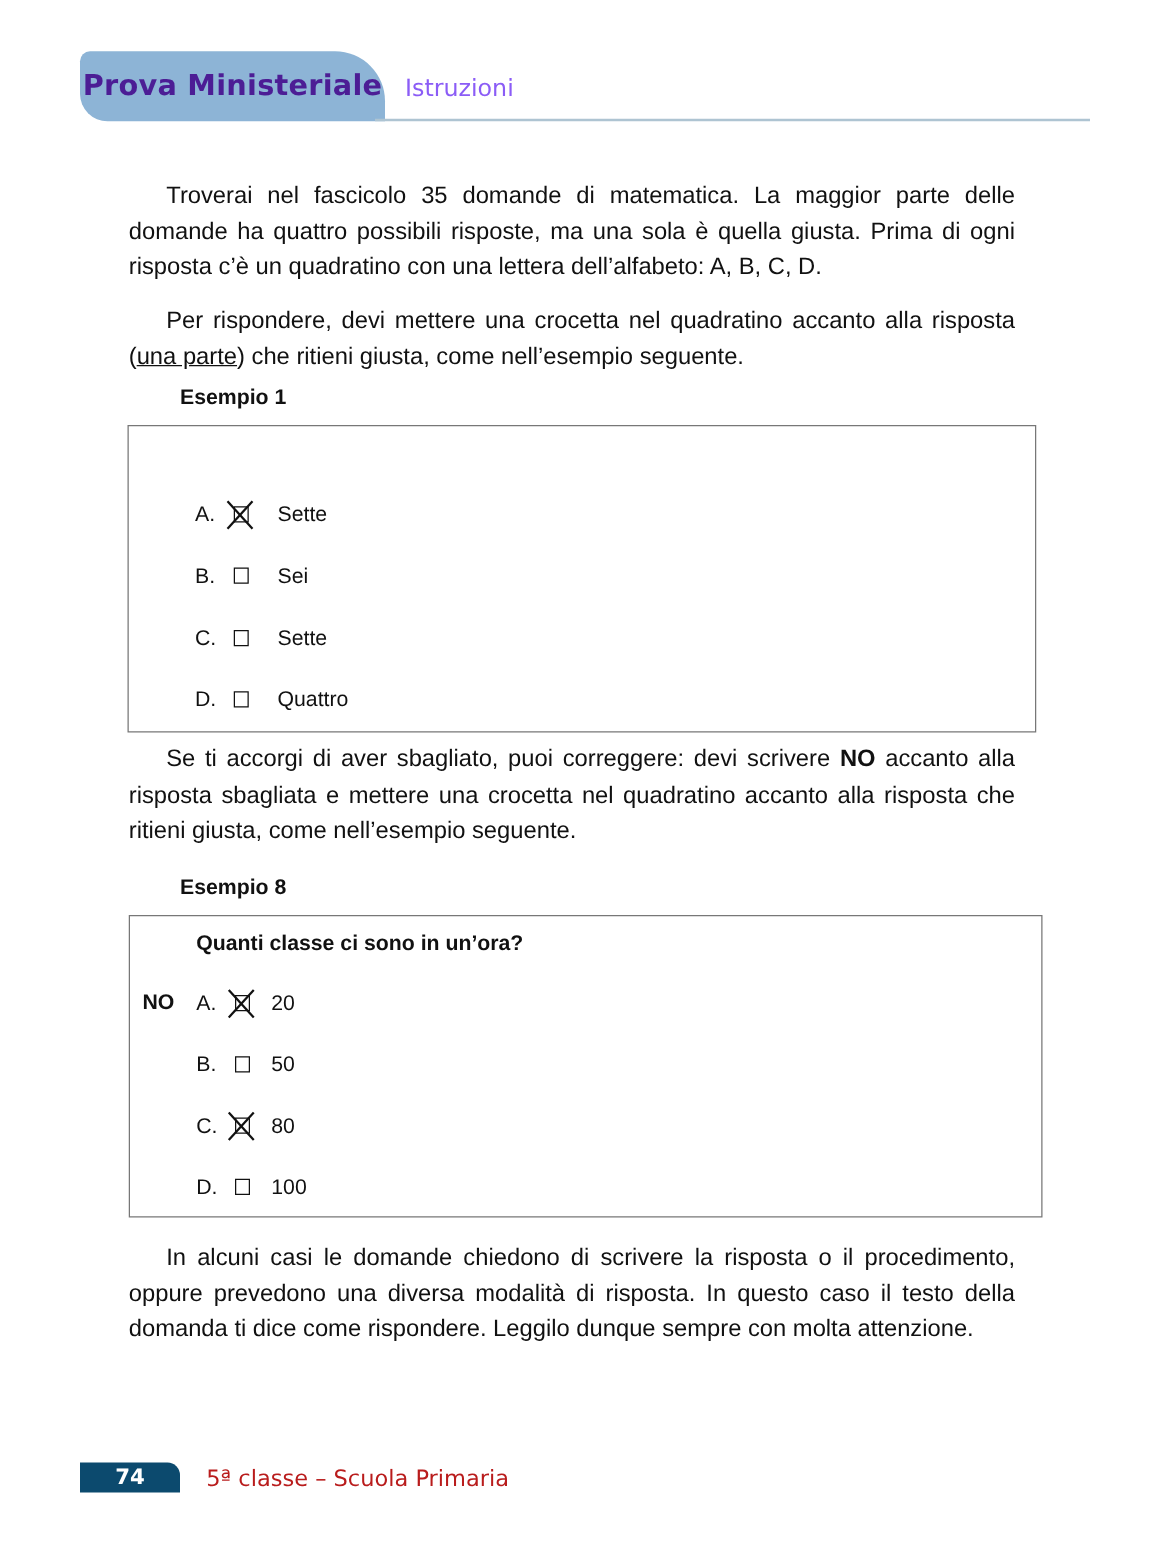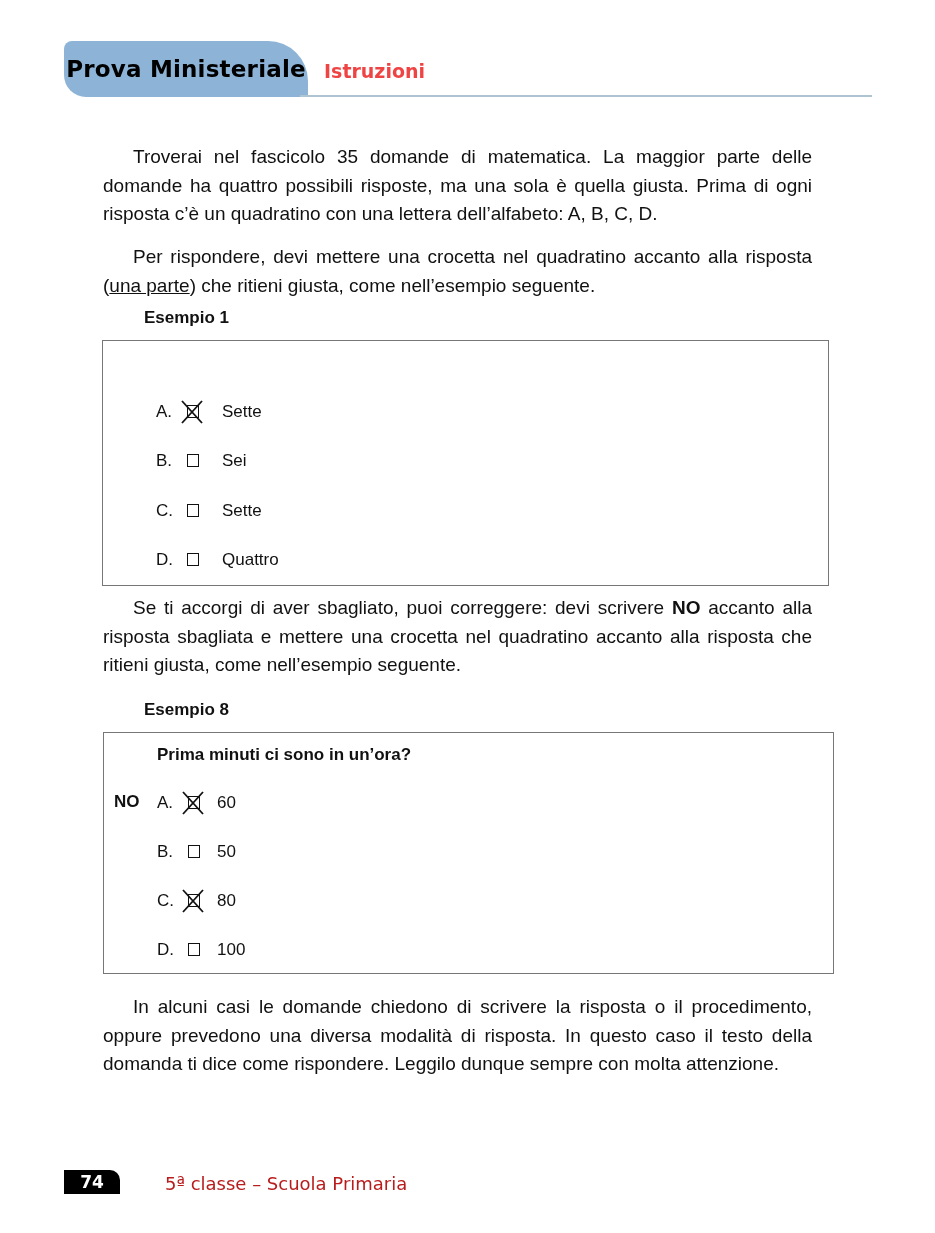--- a/index.html
+++ b/index.html
@@ -7,26 +7,26 @@
       width: 935px; height: 1233px; position: relative; overflow: hidden;
       font-family: "Liberation Sans", "DejaVu Sans", sans-serif; color: #111;
     }
     
     .header-tab {
       position: absolute; left: 64px; top: 41px; width: 244px; height: 56px;
       background: #8db4d6; border-radius: 8px 40px 0 22px;
       display: flex; align-items: center; justify-content: center;
     }
     .header-tab span {
-      color: #000000; font-weight: bold; font-size: 23px; letter-spacing: 0.2px;
+      color: #4c1d95; font-weight: bold; font-size: 23px; letter-spacing: 0.2px;
       font-family: "DejaVu Sans", sans-serif;
     }
     .header-sub {
-      position: absolute; left: 324px; top: 60px; color: #ef4444;
-      font-weight: bold; font-size: 19px; font-family: "DejaVu Sans", sans-serif;
+      position: absolute; left: 324px; top: 60px; color: #8b5cf6;
+      font-weight: normal; font-size: 19px; font-family: "DejaVu Sans", sans-serif;
     }
     .header-rule {
       position: absolute; left: 300px; top: 95px; width: 572px; height: 2px; background: #aec4d2;
     }
     
     .para {
       position: absolute; left: 103px; width: 709px;
       font-size: 19px; line-height: 28.5px; text-align: justify;
       text-indent: 30px; font-family: "Liberation Sans", sans-serif;
     }
@@ -52,22 +52,22 @@
     }
     .check .sq {
       position: absolute; left: 7px; top: 4px; width: 12px; height: 13px; border: 1.3px solid #111; box-sizing: border-box;
     }
     .check svg { position: absolute; left: 0; top: -1px; }
     .no-label {
       position: absolute; left: 10px; font-weight: bold; font-size: 17px;
     }
     
     .footer-tab {
-      position: absolute; left: 64px; top: 1170px; width: 56px; height: 24px;
-      background: #000000; border-radius: 0 10px 0 0;
+      position: absolute; left: 64px; top: 1170px; width: 80px; height: 24px;
+      background: #0c4a6e; border-radius: 0 10px 0 0;
       display: flex; align-items: center; justify-content: center;
     }
     .footer-tab span { color: #fff; font-weight: bold; font-size: 17px; font-family: "DejaVu Sans", sans-serif; }
     .footer-text {
       position: absolute; left: 165px; top: 1173px; color: #b91c1c; font-size: 18px;
       font-family: "DejaVu Sans", sans-serif;
     }
   </style>
 </head>
 <body>
@@ -117,32 +117,32 @@
       </span>
     <span>Quattro</span>
   </div>
 </div>
 
 <div class="para" style="top:594px;"><span>Se ti accorgi di aver sbagliato, puoi correggere: devi scrivere </span><b>NO</b><span> accanto alla risposta sbagliata e mettere una crocetta nel quadratino accanto alla risposta che ritieni giusta, come nell’esempio seguente.</span></div>
 
 <div class="label-bold" style="top:700px;">Esempio 8</div>
 
 <div class="box" style="left:103px; top:732px; width:729px; height:240px;">
-  <div class="question" style="top:12px;">Prima minuti ci sono in un’ora?</div>
+  <div class="question" style="top:12px;">Quanti classe ci sono in un’ora?</div>
   <div class="no-label" style="top:59px;">NO</div>
   <div class="option" style="top:59px;">
     <span class="opt-letter">A.</span>
     <span class="check" style="margin-right:12px;">
         <span class="sq"></span>
         <svg width="24" height="24">
           <line x1="2" y1="1" x2="22" y2="23" stroke="#111" stroke-width="1.8"></line>
           <line x1="22" y1="1" x2="2" y2="23" stroke="#111" stroke-width="1.8"></line>
         </svg>
       </span>
-    <span>60</span>
+    <span>20</span>
   </div>
   <div class="option" style="top:108px;">
     <span class="opt-letter">B.</span>
     <span class="check" style="margin-right:12px;">
         <span class="sq"></span>
       </span>
     <span>50</span>
   </div>
   <div class="option" style="top:157px;">
     <span class="opt-letter">C.</span>

